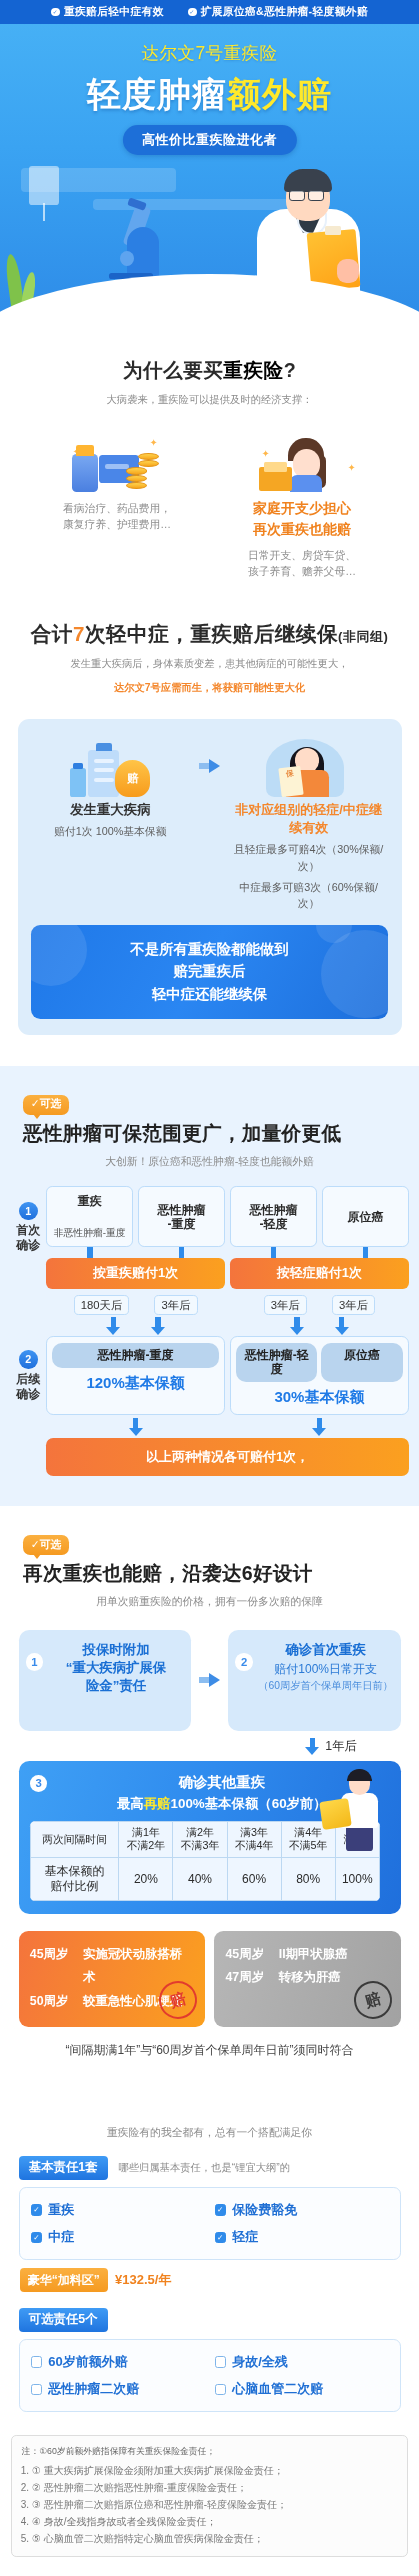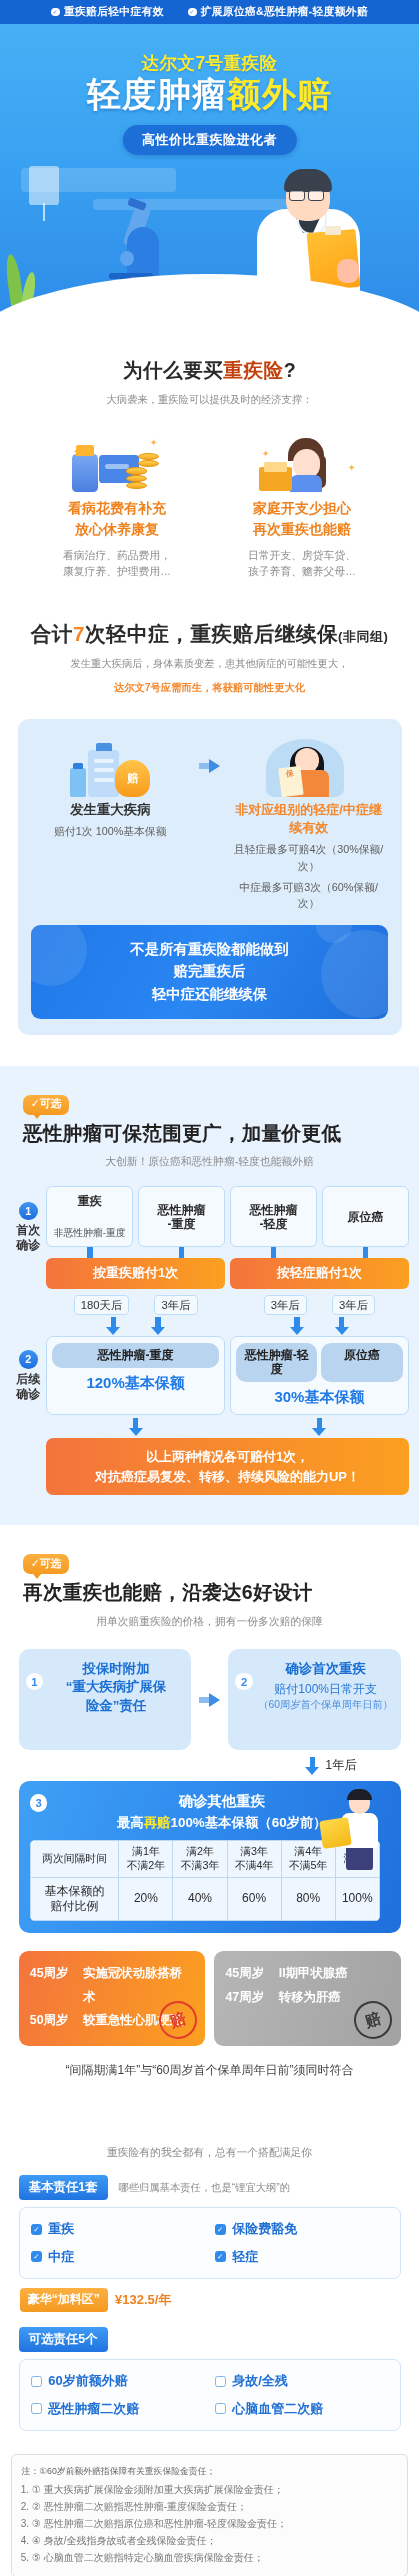--- a/index.html
+++ b/index.html
@@ -21,22 +21,22 @@
     width:8.8px; height:8.8px; border-radius:50%; background:#fff; color:#1464d2;
     font-size:5.7px; display:flex; align-items:center; justify-content:center; font-weight:bold;
   }
 
   
   .hero {
     position:relative; height:294px; overflow:hidden;
     background:linear-gradient(180deg,#46b0f5 0%,#3aa3f2 42%,#2e8ce8 100%);
   }
   .hero-title {
-    position:absolute; top:27px; left:0; right:0; text-align:center;
-    font-size:17.5px; font-weight:bold; color:#ffe92b; letter-spacing:0.5px;
+    position:absolute; top:17px; left:0; right:0; text-align:center;
+    font-size:17.5px; font-weight:normal; color:#ffe92b; letter-spacing:0.5px;
     text-shadow:0 1px 2.1px rgba(0,60,140,.25);
   }
   .hero-big {
     position:absolute; top:53px; left:0; right:0; text-align:center;
     font-size:34px; font-weight:bold; line-height:1.05; letter-spacing:1px;
     text-shadow:0 1.5px 3.1px rgba(0,60,140,.3);
   }
   .hero-big .w { color:#fff; }
   .hero-big .y { color:#ffe92b; }
   .hero-pill {
@@ -94,21 +94,21 @@
     background:#7fc24a; border-radius:50% 50% 2.1px 2.1px; transform:rotate(-8deg); }
   .leaf2 { position:absolute; left:23px; bottom:3.1px; width:11.3px; height:43px;
     background:#9cd45e; border-radius:50% 50% 2.1px 2.1px; transform:rotate(10deg); }
 
   
   .sect { padding:0 18.5px; }
   h2.title {
     text-align:center; font-size:19.6px; font-weight:bold; color:#2b2b2b;
     letter-spacing:0.5px; line-height:1.3;
   }
-  h2.title .or { color:#c2410c; }
+  h2.title .or { color:#000000; }
   .sub {
     text-align:center; font-size:10.3px; color:#8b8b8b; margin-top:8.2px; line-height:1.5;
   }
   .sub.or { color:#f4872c; font-weight:bold; }
 
   
   .why { padding:40px 0 0; }
   .two { display:flex; justify-content:center; gap:30px; margin-top:23px; }
   .two .col { width:155px; text-align:center; }
   .artbox { height:62px; display:flex; align-items:flex-end; justify-content:center; position:relative; }
@@ -420,24 +420,20 @@
             <div class="bottle"></div>
               <div class="bottle-cap"></div>
             <div class="card-blue" style="position:absolute;left:38px;bottom:9.3px;"></div>
             <div class="coin" style="left:65px;bottom:3.1px;width:21.6px;height:7.2px;"></div>
             <div class="coin" style="left:65px;bottom:10.3px;width:21.6px;height:7.2px;"></div>
             <div class="coin" style="left:65px;bottom:17.5px;width:21.6px;height:7.2px;"></div>
             <div class="coin" style="left:77px;bottom:25px;width:21.6px;height:7.2px;"></div>
             <div class="coin" style="left:77px;bottom:32px;width:21.6px;height:7.2px;"></div>
           </div>
         </div>
-        <div class="c-head">
-          <div>看病花费有补充</div>
-          <div>放心休养康复</div>
-        </div>
         <div class="c-body">
           <div>看病治疗、药品费用，</div>
           <div>康复疗养、护理费用…</div>
         </div>
       </div>
 
       <div class="col">
         <div class="artbox">
           <span class="sparkle" style="left:37px;top:17.5px;">✦</span>
           <span class="sparkle" style="left:123px;top:32px;">✦</span>
@@ -639,21 +635,20 @@
               </div>
             <div class="cell">
                 <span class="arrdown">
                   <span class="stem"></span>
                   <span class="tip"></span>
                 </span>
               </div>
           </div>
           <div class="sumbar">
             <div>以上两种情况各可赔付1次，</div>
-            <div>对抗癌症易复发、转移、持续风险的能力UP！</div>
           </div>
         </div>
       </div>
     </div>
   </div>
 
   <div class="white-sect">
     <div class="optwrap">
       <span class="optbadge">✓可选</span>
       <h2 class="lefttitle">再次重疾也能赔，沿袭达6好设计</h2>

